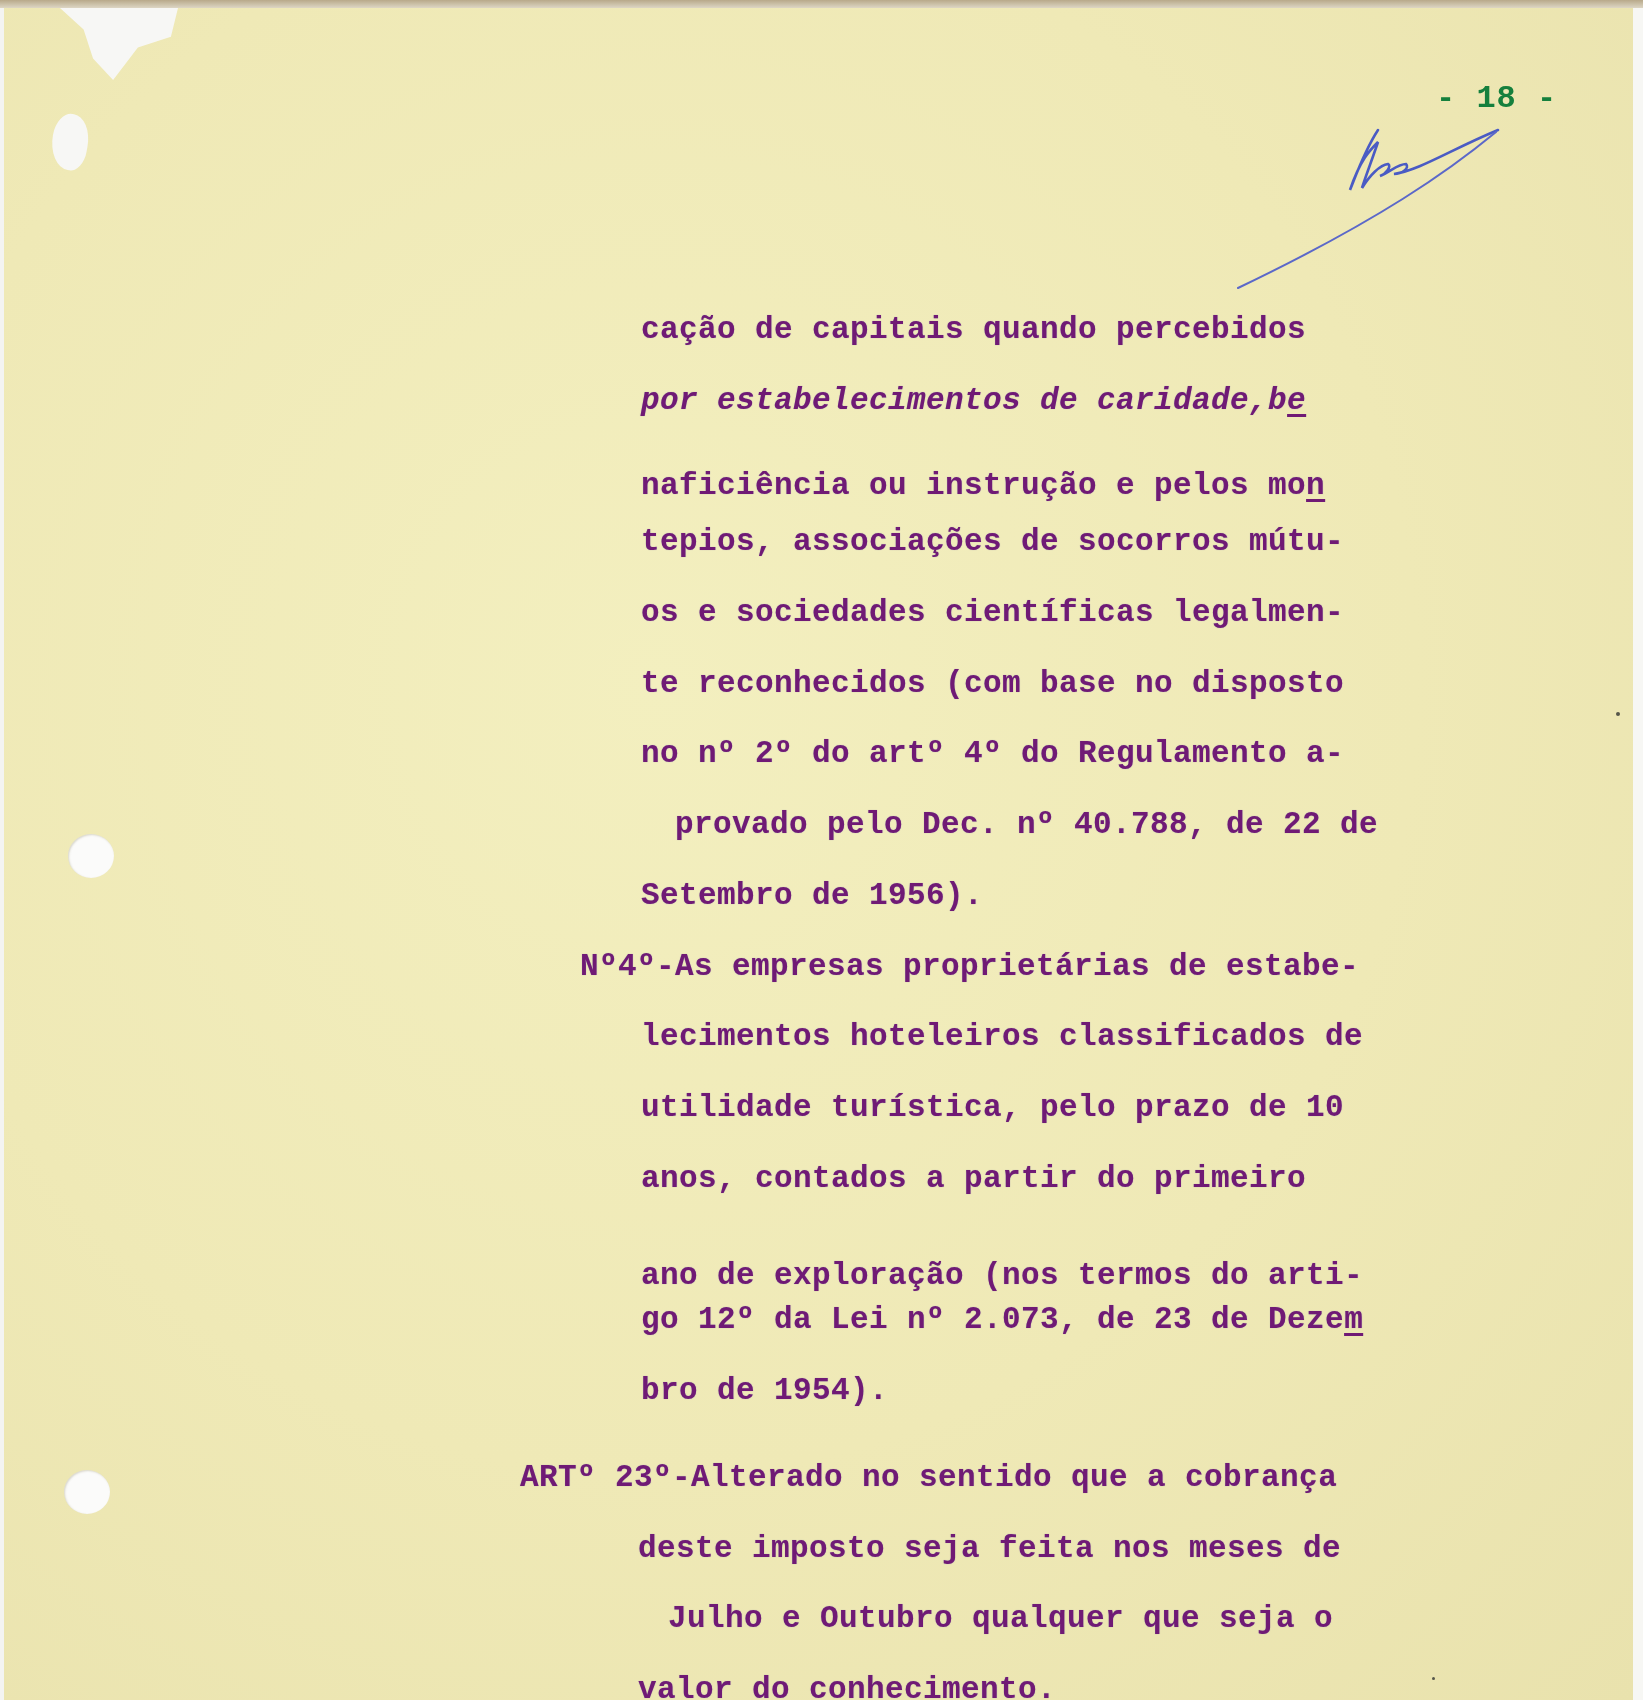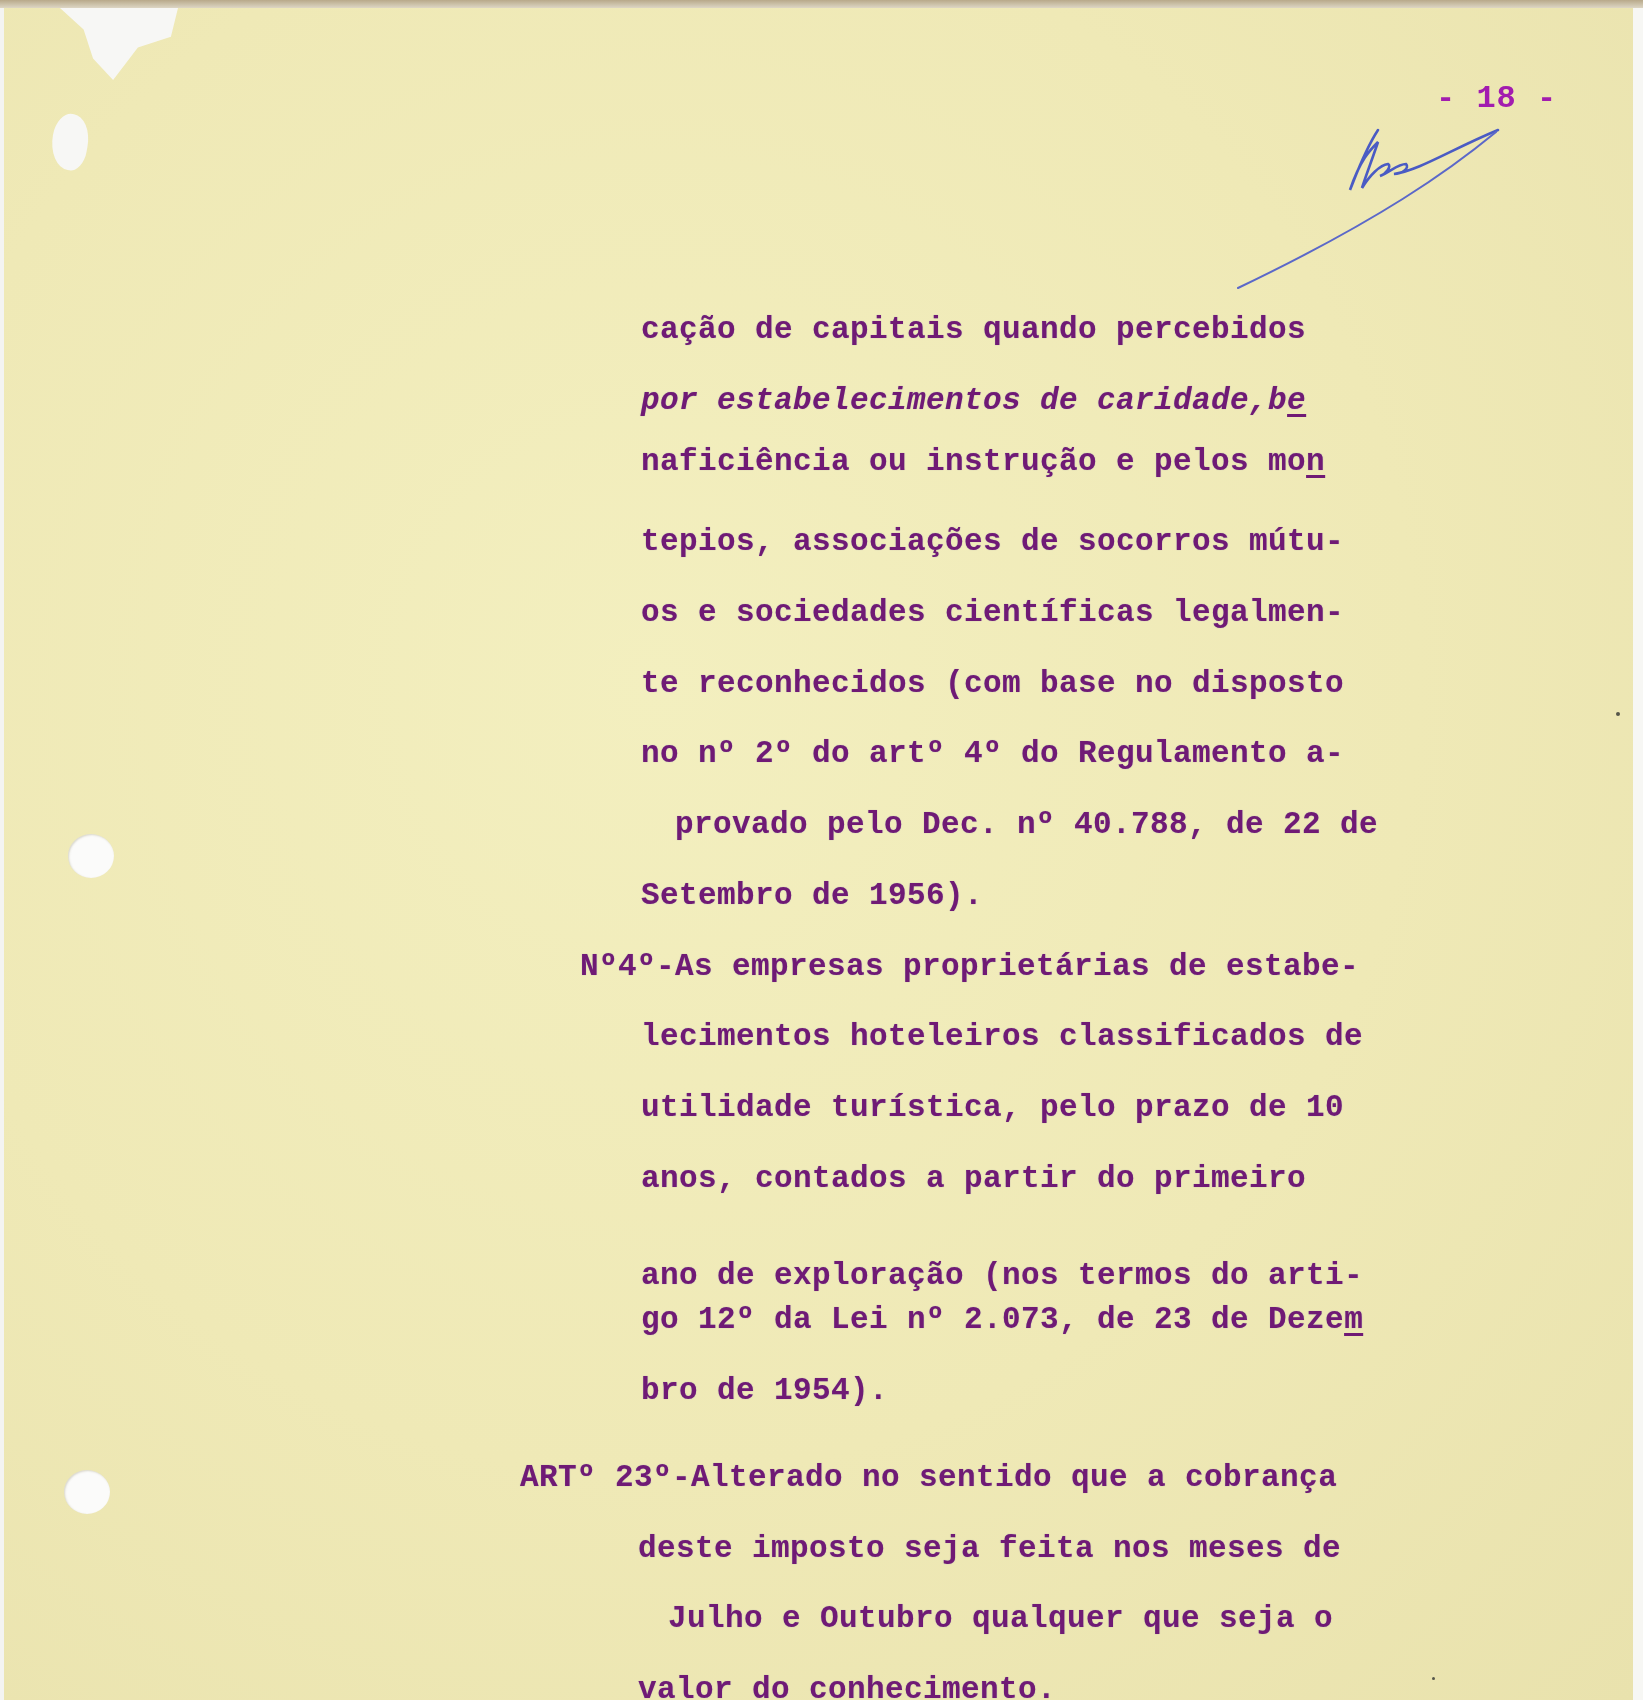--- a/index.html
+++ b/index.html
@@ -29,21 +29,21 @@
     background: #f7f7f5; border-radius: 45% 55% 40% 60%;
     transform: rotate(10deg);
   }
   .punch-hole {
     position: absolute; width: 46px; height: 44px; border-radius: 50%;
     background: #fbfbfa; box-shadow: inset 1px 1px 2px rgba(120,110,70,0.25);
   }
   .page-number {
     position: absolute; left: 1436px; top: 80px;
     font-family: "Liberation Mono", monospace; font-size: 32px; font-weight: bold;
-    color: #a21caf; white-space: pre; letter-spacing: 1px;
+    color: #15803d; white-space: pre; letter-spacing: 1px;
   }
   .signature {
     position: absolute; left: 1230px; top: 120px; width: 280px; height: 180px;
   }
   .line {
     position: absolute;
     font-family: "Liberation Mono", monospace; font-size: 31px; font-weight: bold;
     color: #701a75; white-space: pre; letter-spacing: 0.4px;
     text-shadow: 0 0 1px rgba(70,87,174,0.45);
   }
@@ -67,21 +67,21 @@
 <div class="page-number">- 18 -</div>
 
 <svg class="signature" viewBox="0 0 280 180">
   <path d="M148 10 C135 30 128 50 120 70 C130 40 140 30 148 22 C142 40 136 55 132 68 C140 55 150 45 158 44 C162 46 156 54 150 56 C160 52 168 44 176 44 C180 48 172 54 164 54 C190 50 220 30 268 10" fill="none" stroke="#4a5bc4" stroke-width="2.6" stroke-linecap="round"></path>
   <path d="M266 12 C220 50 150 100 8 168" fill="none" stroke="#5b68c9" stroke-width="2" stroke-linecap="round"></path>
 </svg>
 
 <div id="lines">
   <div class="line" style="left:641px; top:312px;"><span>cação de capitais quando percebidos</span></div>
   <div class="line" style="left:641px; top:383px;font-style:italic;"><span>por estabelecimentos de caridade,b</span><span class="u">e</span></div>
-  <div class="line" style="left:641px; top:444px;"><span>naficiência ou instrução e pelos mo</span><span class="u">n</span></div>
+  <div class="line" style="left:641px; top:468px;"><span>naficiência ou instrução e pelos mo</span><span class="u">n</span></div>
   <div class="line" style="left:641px; top:524px;"><span>tepios, associações de socorros mútu-</span></div>
   <div class="line" style="left:641px; top:595px;"><span>os e sociedades científicas legalmen-</span></div>
   <div class="line" style="left:641px; top:666px;"><span>te reconhecidos (com base no disposto</span></div>
   <div class="line" style="left:641px; top:736px;"><span>no nº 2º do artº 4º do Regulamento a-</span></div>
   <div class="line" style="left:641px; top:807px;margin-left:34px;"><span>provado pelo Dec. nº 40.788, de 22 de</span></div>
   <div class="line" style="left:641px; top:878px;"><span>Setembro de 1956).</span></div>
   <div class="line" style="left:580px; top:949px;"><span>Nº4º-As empresas proprietárias de estabe-</span></div>
   <div class="line" style="left:641px; top:1019px;"><span>lecimentos hoteleiros classificados de</span></div>
   <div class="line" style="left:641px; top:1090px;"><span>utilidade turística, pelo prazo de 10</span></div>
   <div class="line" style="left:641px; top:1161px;"><span>anos, contados a partir do primeiro</span></div>

